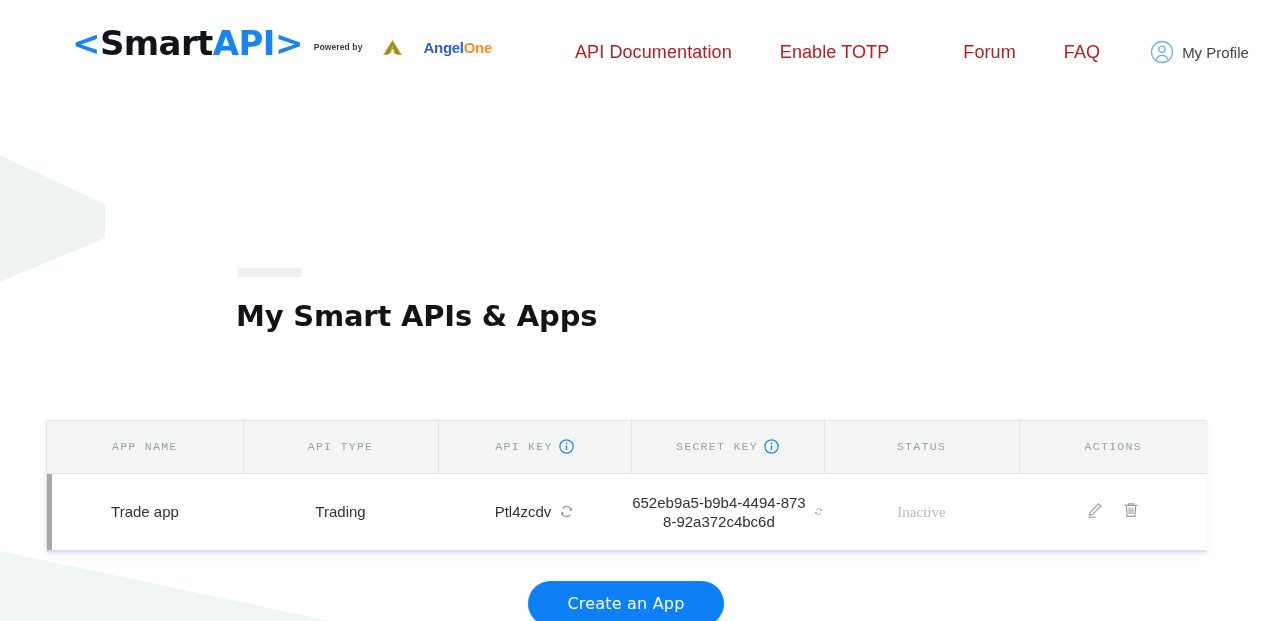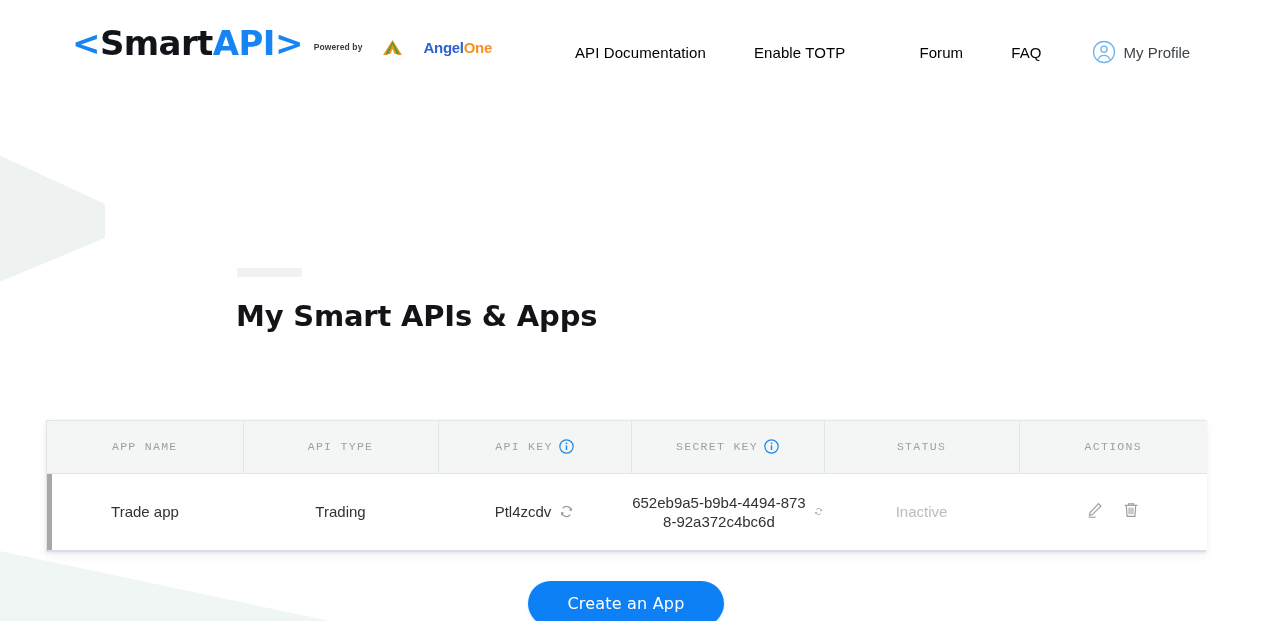--- a/index.html
+++ b/index.html
@@ -62,22 +62,22 @@
     font-family: "DejaVu Sans", sans-serif;
     font-size: 19px; color: #1c1c1c; font-weight: 400;
     margin-top: 4px; margin-left: 72px; letter-spacing: 0.1px;
   }
 
   .nav {
     position: absolute; left: 575px; top: 40px;
     display: flex; align-items: center; gap: 0;
   }
   .nav a {
-    color: #000000; text-decoration: none;
-    font-size: 15px; letter-spacing: 0.1px;
+    color: #b91c1c; text-decoration: none;
+    font-size: 18px; letter-spacing: 0.1px;
     padding: 0 28px 0 0; white-space: nowrap;
   }
   .nav a:first-child { padding-right: 48px; }
   .nav a.totp { padding-right: 74px; }
   .nav a.forum { padding-right: 48px; text-align: center; }
   .nav a.faq { padding-right: 50px; }
   .profile { display: flex; align-items: center; gap: 8px; cursor: pointer; }
   .profile-label { color: #3d4349; font-size: 15px; white-space: nowrap; }
 
   
@@ -134,21 +134,21 @@
   }
   .cell-inline { display: inline-flex; align-items: center; justify-content: center; gap: 6px; }
   .secret-key {
     display: inline-block;
     max-width: 180px;
     line-height: 19px;
     text-align: center;
     word-break: break-all;
   }
   .sync-icon { vertical-align: -3px; margin-left: 2px; }
-  .status-inactive { color: #b7bcc0; font-size: 15px; }
+  .status-inactive { color: #b7bcc0; font-size: 15px; font-family: Liberation Serif, serif; }
   .actions-cell { }
   .actions-inner { display: inline-flex; align-items: center; gap: 18px; }
   .icon-btn { cursor: pointer; display: inline-flex; line-height: 0; }
 
   
   .row-accent {
     position: absolute; left: 0px; top: 53px;
     width: 5px; height: 76px;
     background: #a8a8a8;
   }

